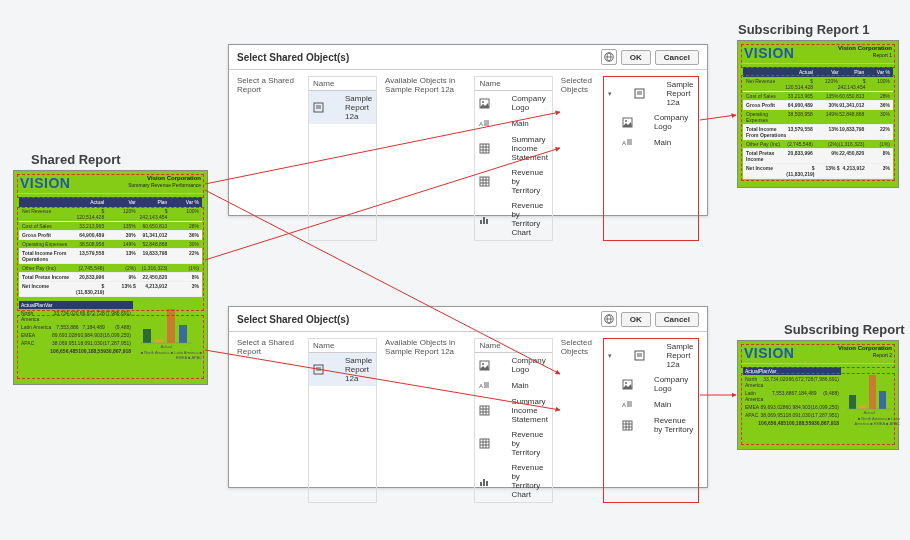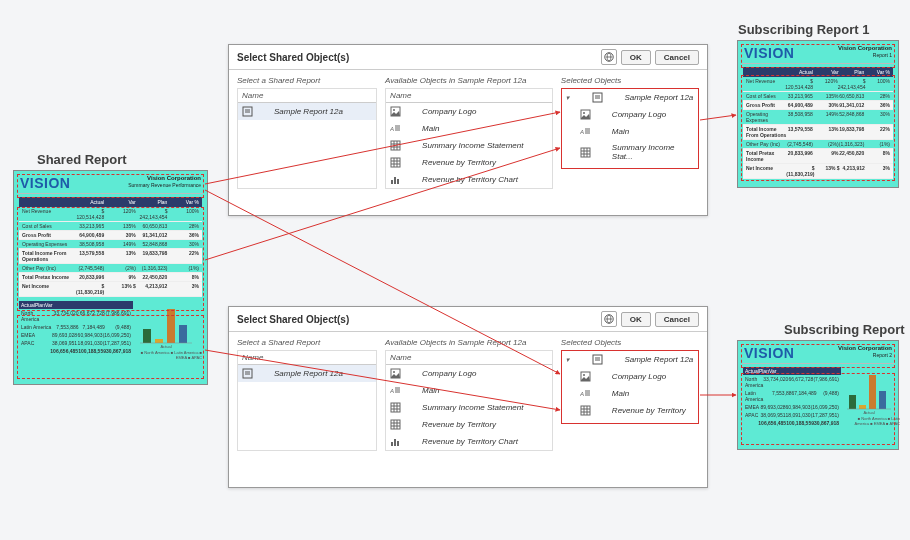--- a/index.html
+++ b/index.html
@@ -16,21 +16,21 @@
   }
   .label {
     position: absolute;
     font-size: 13px;
     font-weight: 700;
     color: #404040;
   }
   
   .thumb {
     position: absolute;
-    background: #5eead4;
+    background: #84cc16;
     border: 1px solid #888;
   }
   .thumb .logo {
     font-size: 14px;
     font-weight: 800;
     color: #1e5aa8;
     letter-spacing: 0.5px;
     padding: 4px 6px 2px 6px;
     display: flex;
     justify-content: space-between;
@@ -102,21 +102,21 @@
     cursor: pointer;
   }
   .dialog .titlebar .iconbtn {
     border: 1px solid #aaa;
     width: 16px; height:16px;
     display:flex; align-items:center; justify-content:center;
     border-radius: 2px;
     margin-left:4px;
   }
   .dialog .body { display:flex; padding: 6px 8px 8px 8px; gap: 8px; }
-  .col { display:flex; flex-direction:column;font-style:italic; }
+  .col { display:flex; flex-direction:row; }
   .col .colhdr { font-size: 8px; color:#555; margin-bottom:3px; }
   .col .namehdr { font-size:8px; color:#555; border-bottom:1px solid #ccc; padding:2px 4px; }
   .col .item {
     display:flex; align-items:center; gap:21px;
     padding: 3px 4px;
     font-size: 8px;
   }
   .col .item.sel { background: #e8eef7; }
   .col .box { border:1px solid #ddd; }
   .tree .item.parent::before {
@@ -124,21 +124,21 @@
   }
   .tree .item.parent.open::before { content:"▾"; }
   .tree .children .item { padding-left: 18px; }
   .selbox { border: 1.5px solid #d8322f; padding-bottom:4px;}
   .ic { width:11px; height:11px; flex:0 0 11px; display:flex; align-items:center; justify-content:center; }
   svg#arrows { position:absolute; left:0; top:0; pointer-events:none; }
 </style>
 </head>
 <body>
 
-<div class="label" style="left:37px; top:152px;">Shared Report</div>
+<div class="label" style="left:31px; top:152px;">Shared Report</div>
 <div class="label" style="left:738px; top:22px;">Subscribing Report 1</div>
 <div class="label" style="left:738px; top:322px;margin-left:46px;">Subscribing Report 2</div>
 
 <div class="thumb" id="thumbShared" style="left:13px; top:170px; width:195px; height:215px;">
   <div class="logo">
     <span>VISION</span>
     <span class="corp">
       <span>Vision Corporation</span><br>
       <span class="sub">Summary Revenue Performance</span>
     </span>
@@ -535,32 +535,20 @@
               <span class="ic">
                 <svg width="11" height="11">
                   <text x="0" y="8" font-size="6" fill="#666">A</text>
                   <line x1="5" y1="3" x2="10" y2="3" stroke="#666"></line>
                   <line x1="5" y1="5" x2="10" y2="5" stroke="#666"></line>
                   <line x1="5" y1="7" x2="10" y2="7" stroke="#666"></line>
                 </svg>
               </span>
               <span>Main</span>
             </div>
-            <div class="item">
-              <span class="ic">
-                <svg width="11" height="11">
-                  <rect x="1" y="1" width="9" height="9" fill="none" stroke="#666"></rect>
-                  <line x1="1" y1="4" x2="10" y2="4" stroke="#666"></line>
-                  <line x1="1" y1="7" x2="10" y2="7" stroke="#666"></line>
-                  <line x1="4" y1="1" x2="4" y2="10" stroke="#666"></line>
-                  <line x1="7" y1="1" x2="7" y2="10" stroke="#666"></line>
-                </svg>
-              </span>
-              <span>Summary Income Stat...</span>
-            </div>
           </div>
       </div>
     </div>
   </div>
 </div>
 
 <div class="dialog" style="left:228px; top:306px; width:480px; height:182px;">
   <div class="titlebar">
     <span>Select Shared Object(s)</span>
     <span class="spacer"></span>

